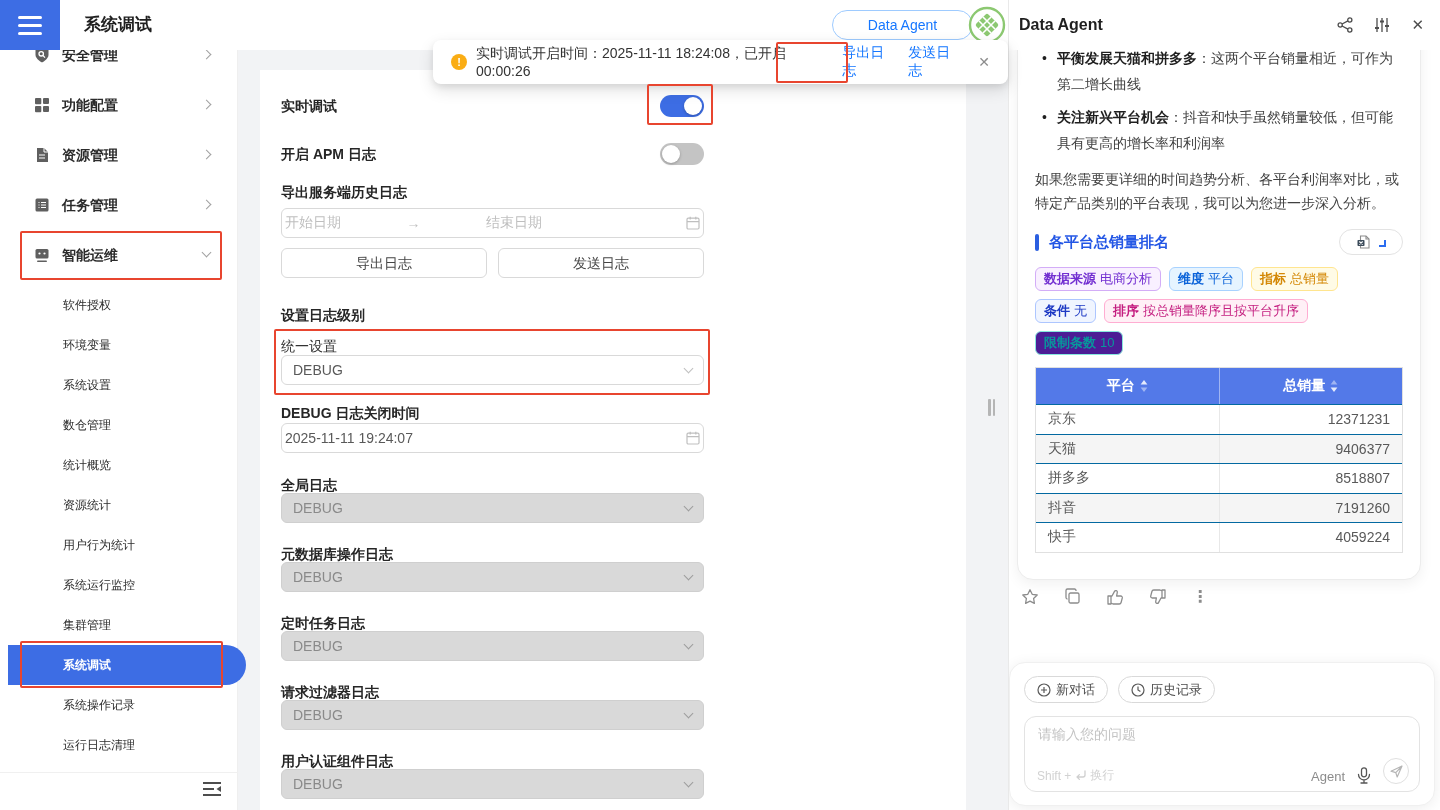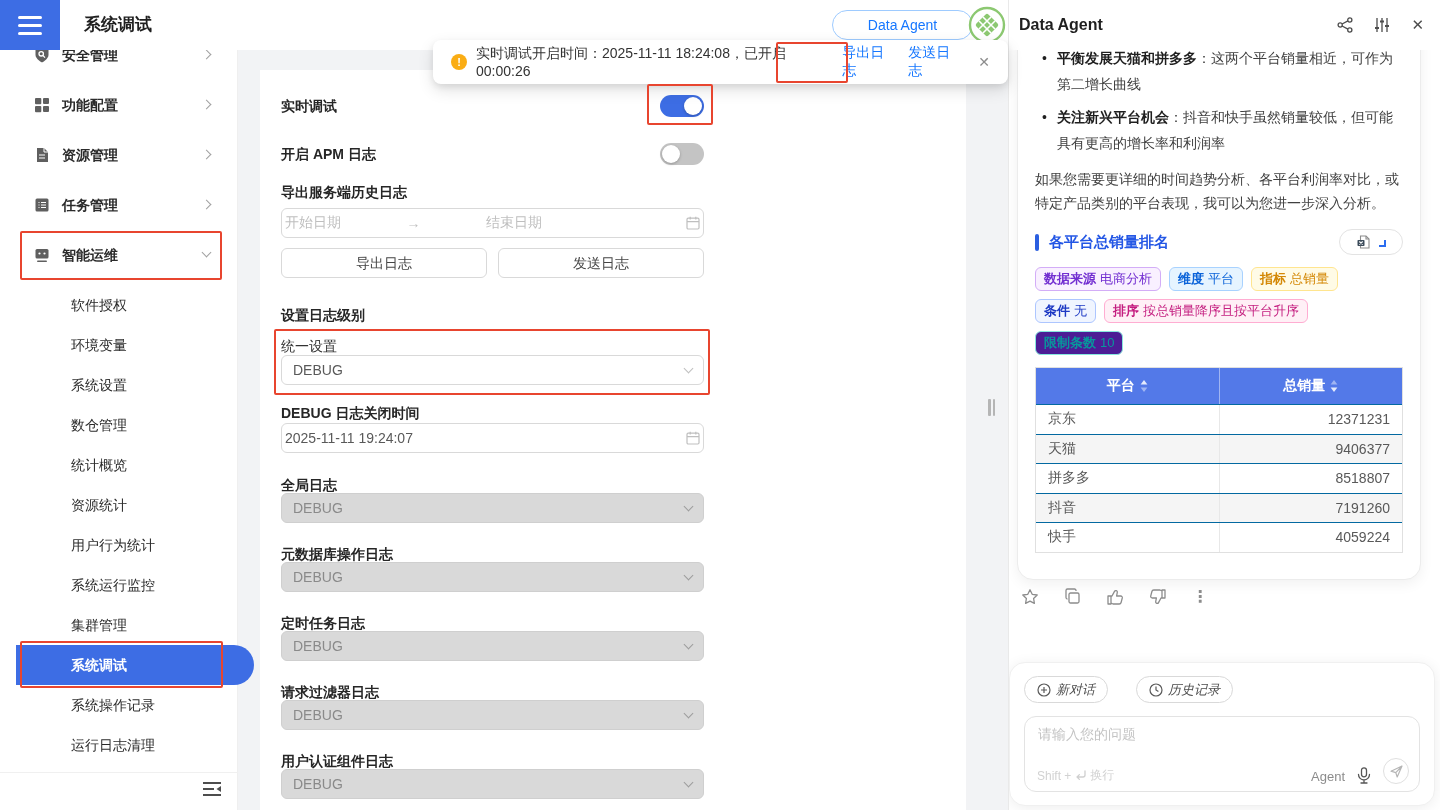--- a/index.html
+++ b/index.html
@@ -17,21 +17,21 @@
 
   
   .sidebar { position:absolute; left:0; top:0; width:238px; height:810px; background:#fff; border-right:1px solid #efefef; z-index:5; }
   .nav-item { position:absolute; left:0; width:238px; height:50px; cursor:pointer; }
   .nav-item .ic { position:absolute; left:34px; top:17px; width:16px; height:16px; color:#5f5f5f; }
   .nav-item .lbl { position:absolute; left:62px; top:0; line-height:50px; font-size:14px; font-weight:600; color:#2b2b2b; }
   .chev { display:inline-block; width:7px; height:7px; border-right:1.6px solid #a0a0a0; border-bottom:1.6px solid #a0a0a0; }
   .chev.right { transform:rotate(-45deg); }
   .chev.down  { transform:rotate(45deg); }
   .nav-item .arrow { position:absolute; left:203px; top:21px; }
-  .sub-item { position:absolute; left:16px; width:238px; height:40px; line-height:40px; padding-left:55px; font-size:14px; color:#2b2b2b; cursor:pointer; }
+  .sub-item { position:absolute; left:8px; width:238px; height:40px; line-height:40px; padding-left:55px; font-size:12px; color:#2b2b2b; cursor:pointer; }
   .sub-item.active { background:#3d6de4; color:#fff; font-weight:600; border-radius:0 20px 20px 0; }
   .side-divider { position:absolute; left:0; top:772px; width:238px; border-top:1px solid #f0f0f0; }
   .collapse-btn { position:absolute; left:202px; top:780px; width:22px; height:20px; color:#4d4d4d; cursor:pointer; }
 
   
   .main-bg { position:absolute; left:238px; top:50px; width:770px; height:760px; background:#f2f3f5; z-index:1; }
   .main-card { position:absolute; left:260px; top:70px; width:706px; height:740px; background:#fff; z-index:2; padding:25px 0 0 21px; }
   .fw { width:423px; }
   .toggle-row { display:flex; justify-content:space-between; align-items:center; height:22px; }
   .field-label { font-size:14px; font-weight:600; color:#262626; line-height:20px; }
@@ -89,21 +89,21 @@
   .dt-head .cell { flex:1; display:flex; align-items:center; justify-content:center; gap:5px; }
   .dt-head .cell + .cell { border-left:1px solid rgba(255,255,255,.45); }
   .dt-row { display:flex; height:29.5px; font-size:14px; color:#595959; border-top:1px solid #0369a1; background:#fff; }
   .dt-row.alt { background:#f5f5f5; }
   .dt-row .cell { flex:1; display:flex; align-items:center; padding:0 12px; }
   .dt-row .cell + .cell { border-left:1px solid #e8e8e8; justify-content:flex-end; }
   .action-row { position:absolute; left:12px; top:588px; display:flex; gap:25px; color:#8c8c8c; z-index:2; }
   .action-row > span { cursor:pointer; height:18px; }
 
   .input-card { position:absolute; left:0; top:662px; width:426px; height:144px; background:#fff; border:1px solid #f0f0f0; border-radius:16px; box-shadow:0 2px 14px rgba(0,0,0,.07); padding:13px 14px; z-index:2; }
-  .chip-row { display:flex; gap:28px;font-style:italic; }
+  .chip-row { display:flex; gap:10px; }
   .chip { height:27px; border:1px solid #d9d9d9; border-radius:14px; padding:0 12px; display:flex; align-items:center; gap:5px; font-size:13px; color:#4d4d4d; background:#fff; cursor:pointer; }
   .ask-box { position:relative; margin-top:13px; height:76px; border:1px solid #e3e3e3; border-radius:12px; }
   .ask-input { position:absolute; left:13px; top:9px; width:280px; border:none; outline:none; font-size:14px; color:#404040; font-family:inherit; background:transparent; }
   .ask-input::placeholder { color:#c4c4c4; }
   .ask-bottom { position:absolute; left:12px; right:10px; bottom:7px; display:flex; align-items:flex-end; }
   .hint { color:#d2d2d2; font-size:12px; display:flex; align-items:center; gap:3px; }
   .agent-lbl { margin-left:auto; color:#8c8c8c; font-size:13px; }
   .mic { margin-left:12px; color:#555; cursor:pointer; height:17px; }
   .send-btn { margin-left:12px; width:26px; height:26px; border:1px solid #e0e0e0; border-radius:50%; display:flex; align-items:center; justify-content:center; color:#b5b5b5; cursor:pointer; }
 

